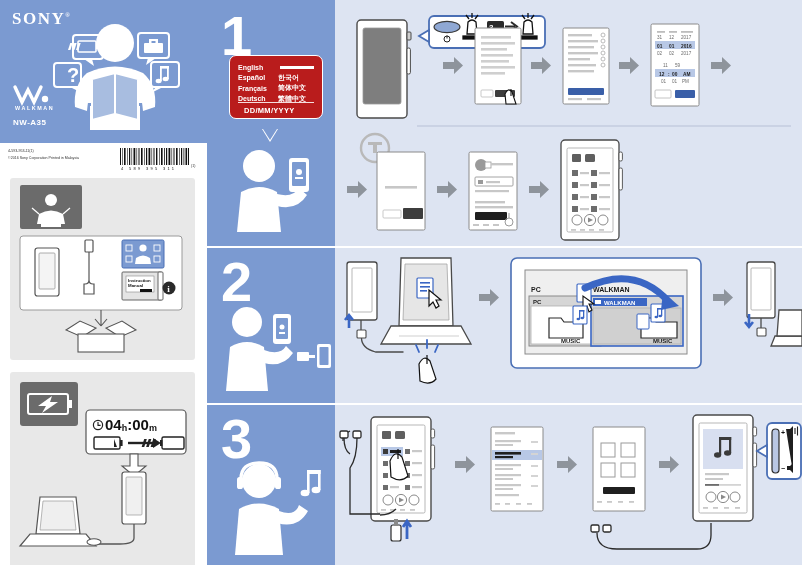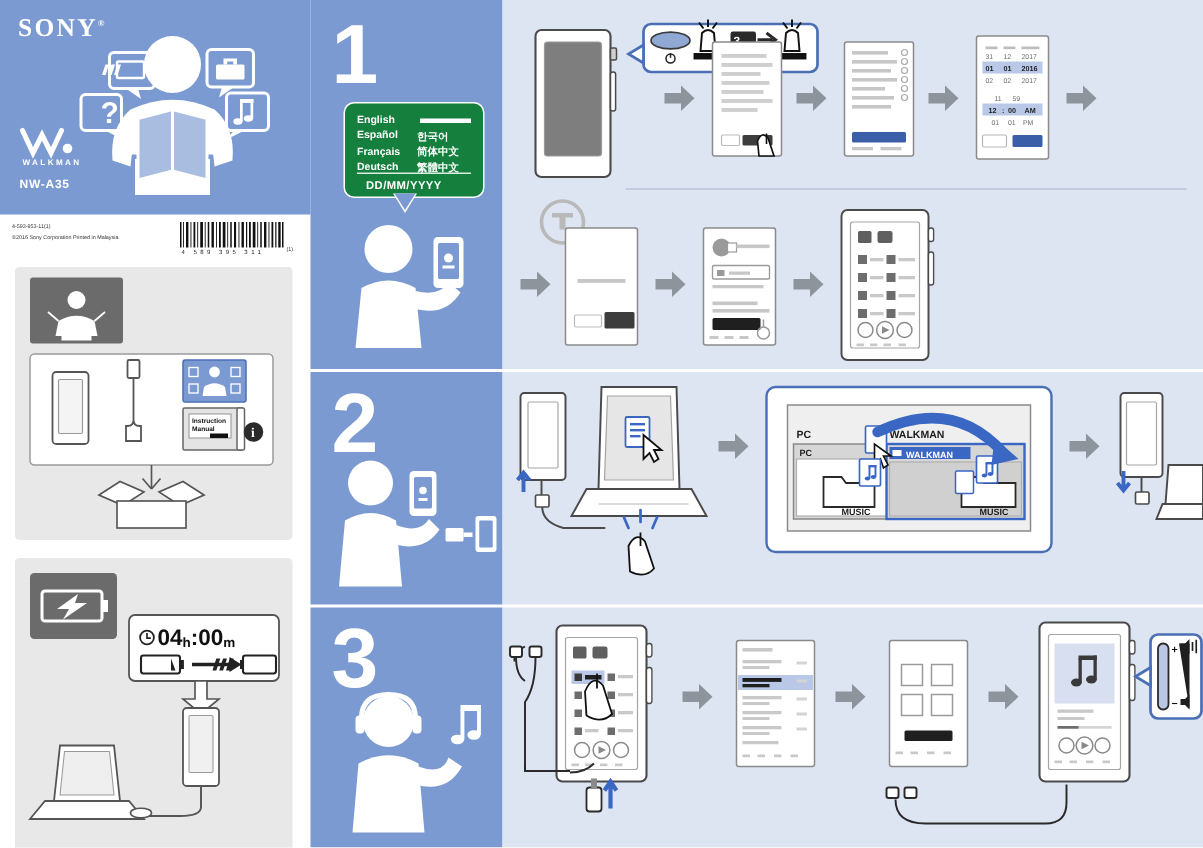--- a/index.html
+++ b/index.html
@@ -45,22 +45,22 @@
   .band-left{position:absolute;left:0;top:0;width:128px;height:100%;background:#7b9ad1;}
   .band-right{position:absolute;left:128px;top:0;width:467px;height:100%;background:#dde4f2;}
   .band-num{
     position:absolute;left:14px;top:8px;
     font-size:56px;font-weight:bold;color:#ffffff;
     font-family:"Liberation Sans", sans-serif;line-height:1;
   }
   .band-2 .band-num,.band-3 .band-num{top:6px;}
 
   .lang-bubble{
-    position:absolute;left:22px;top:68px;width:92px;height:62px;
-    background:#15803d;border:1.5px solid #ffffff;border-radius:7px;
+    position:absolute;left:22px;top:55px;width:92px;height:62px;
+    background:#b91c1c;border:1.5px solid #ffffff;border-radius:7px;
   }
   .lang-grid{position:absolute;left:8px;top:6px;width:80px;}
   .lang-row{display:flex;align-items:center;height:10.5px;}
   .lang-left{width:40px;font-size:7px;font-weight:bold;color:#ffffff;}
   .lang-right{font-size:7px;font-weight:bold;color:#ffffff;}
   .lang-bar{width:34px;height:2.5px;background:#ffffff;display:inline-block;margin-left:2px;}
   .lang-div{position:absolute;left:8px;top:46px;width:76px;height:1px;background:#ffffff;opacity:.85;}
   .date-fmt{position:absolute;left:14px;top:50px;font-size:7.5px;font-weight:bold;color:#ffffff;letter-spacing:0.3px;}
   .bubble-tail{position:absolute;left:56px;top:129px;width:0;height:0;
     border-left:7px solid transparent;border-right:7px solid transparent;border-top:11px solid #7b9ad1;}

